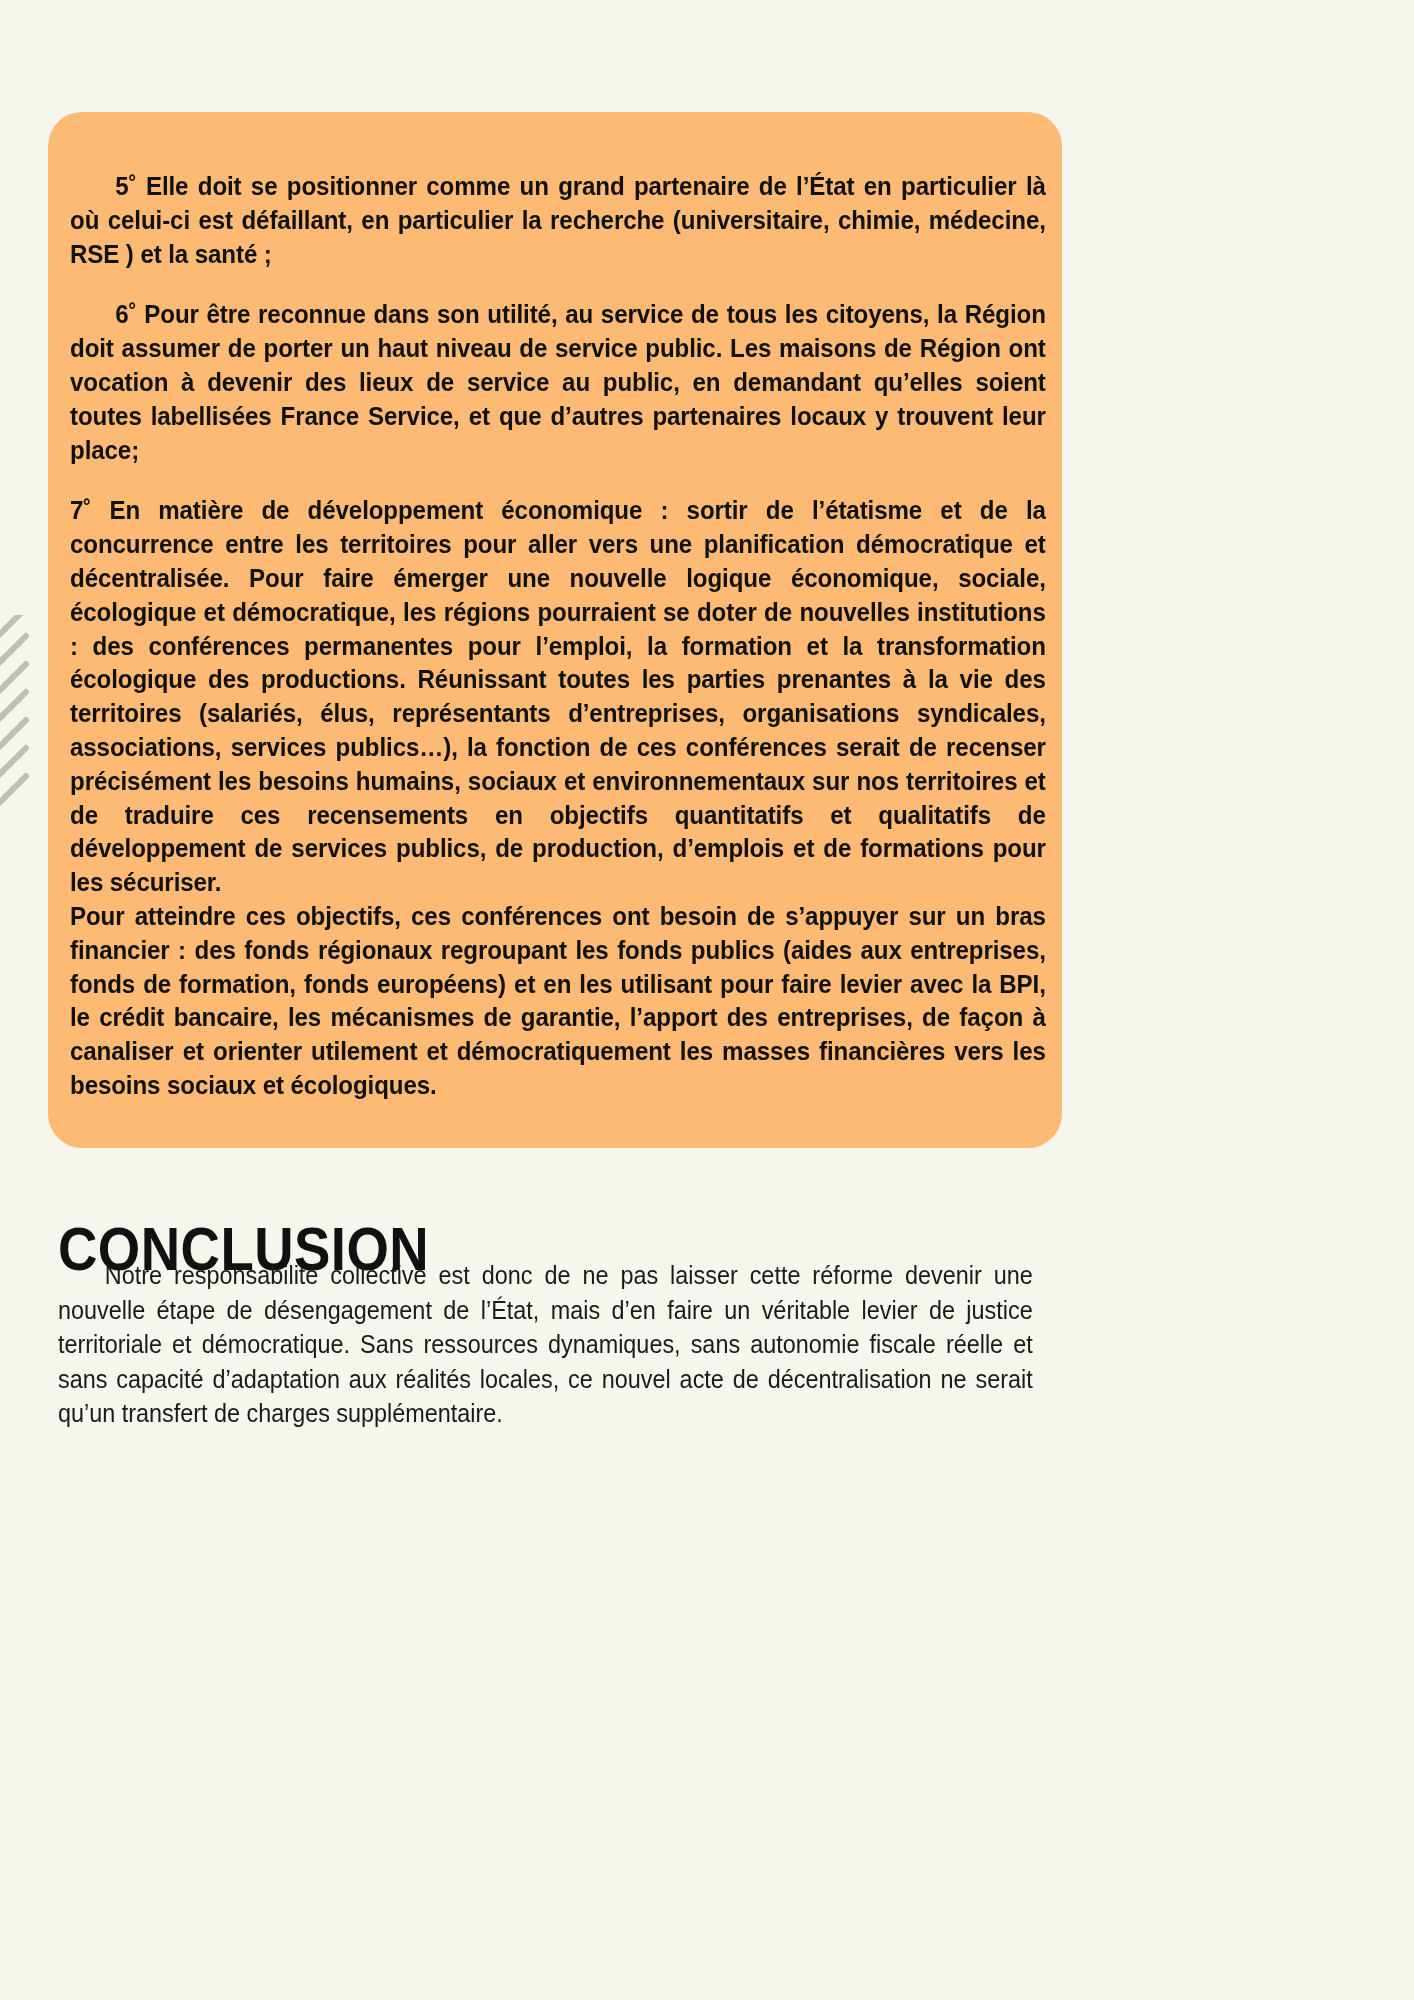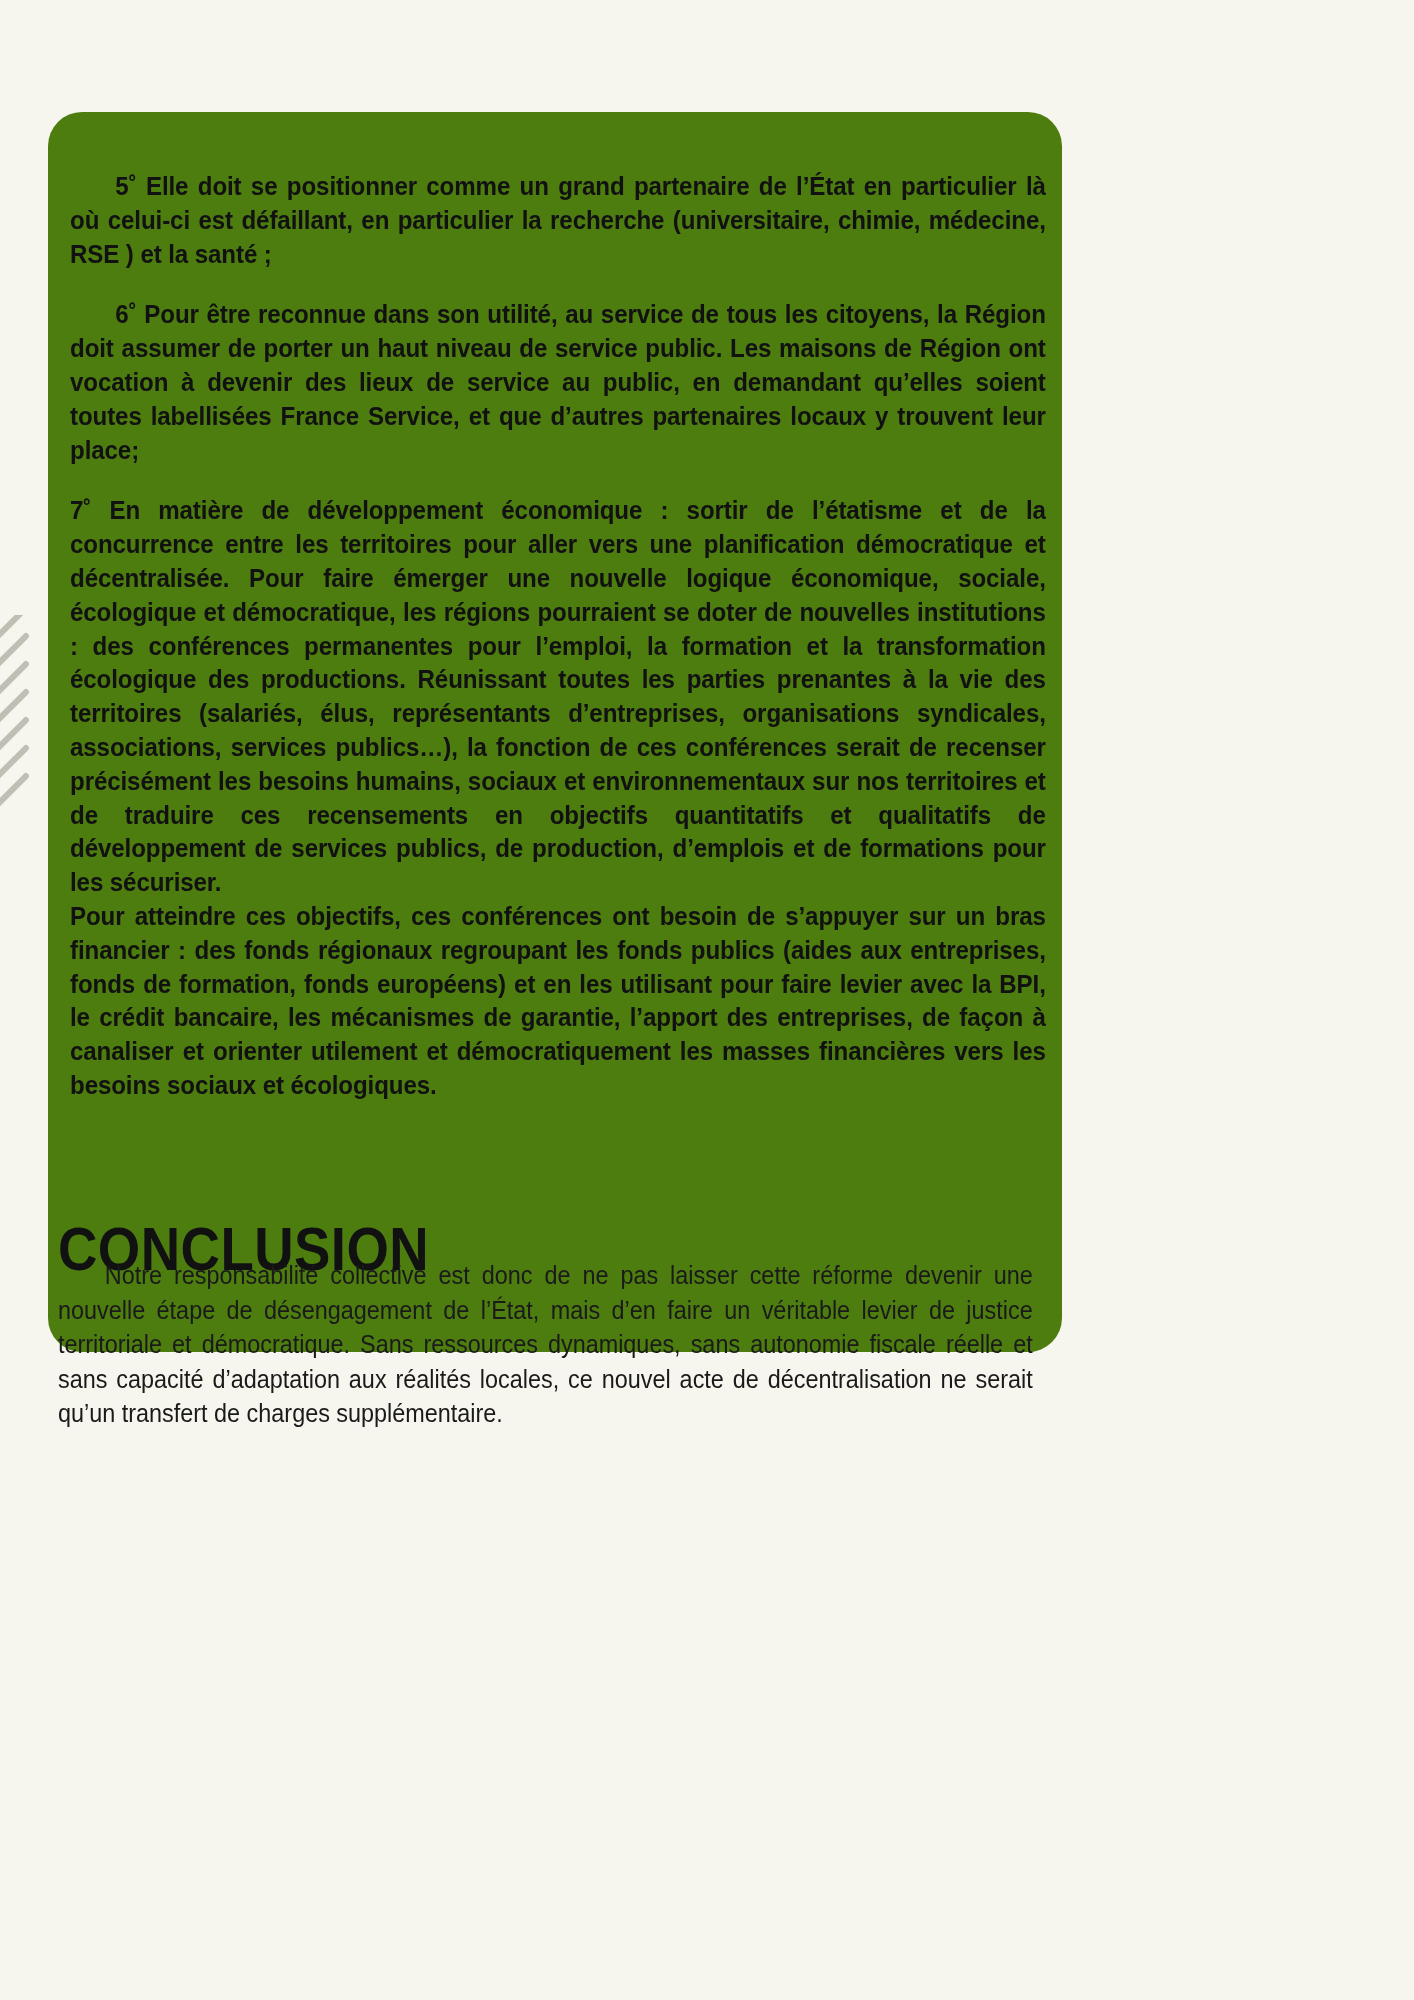--- a/index.html
+++ b/index.html
@@ -35,22 +35,22 @@
     transform-origin: left center;
     border-radius: 3px;
   }
 
   
   .card {
     position: absolute;
     left: 48px;
     top: 112px;
     width: 1014px;
-    height: 1240px;
-    background: #4d7c0f;
+    height: 1036px;
+    background: #fdba74;
     border-radius: 34px;
     box-sizing: border-box;
     padding: 58px 24px 12px 22px;
     overflow: hidden;
   }
 
   .card-inner {
     width: 976px;
     margin: 0 auto;
   }

